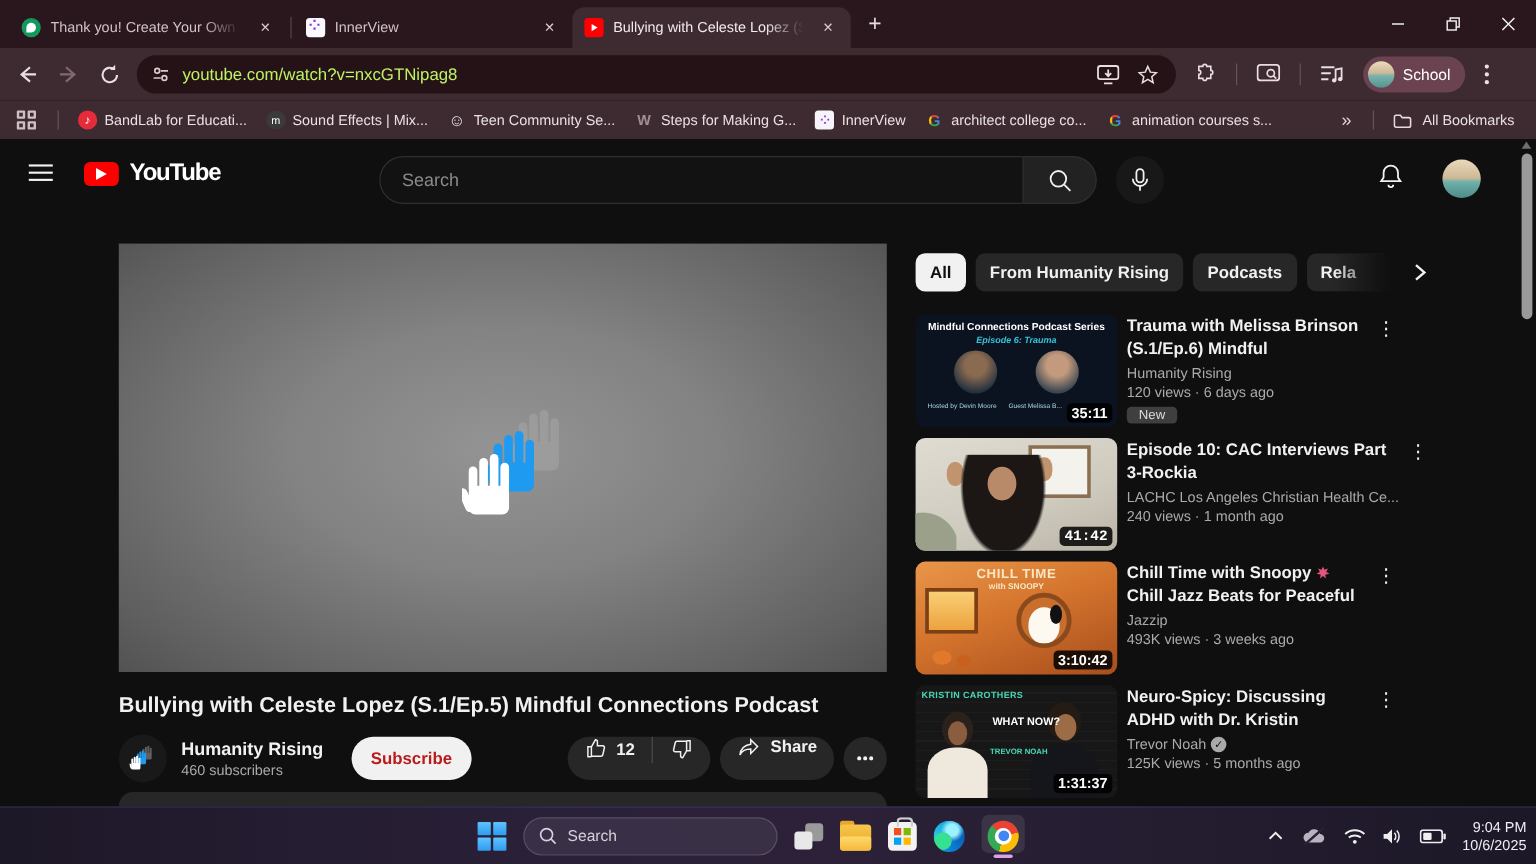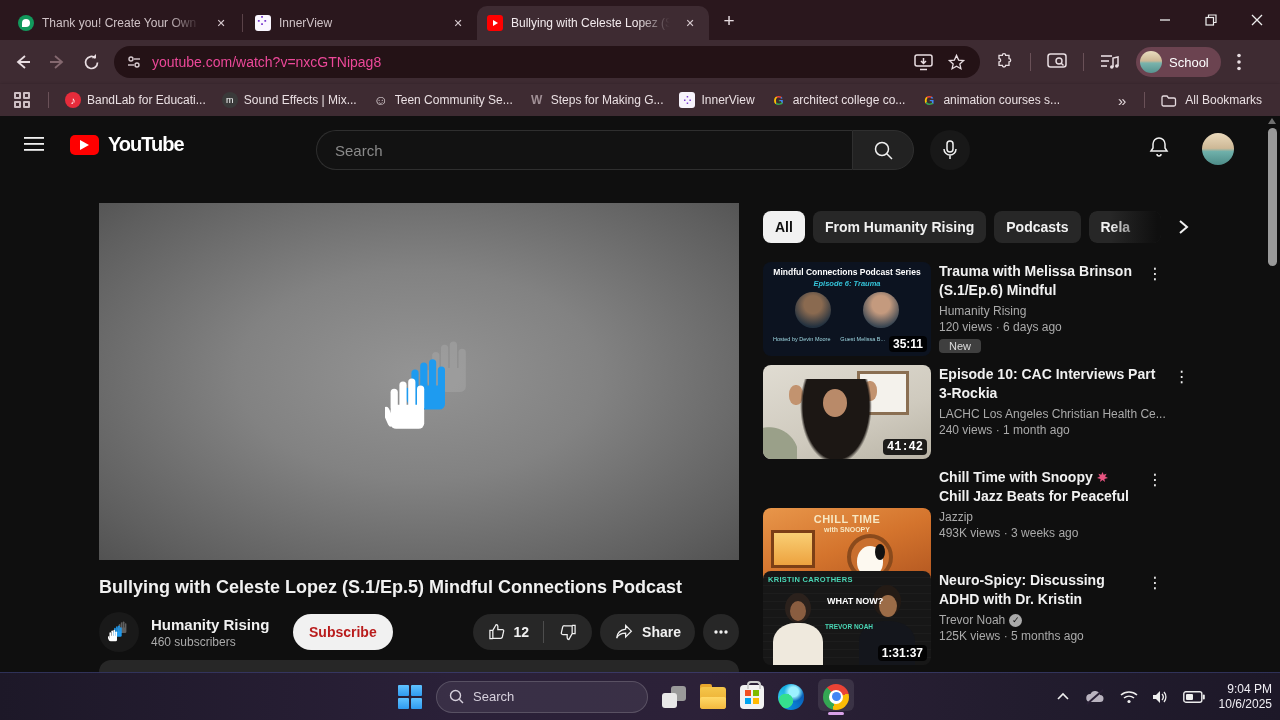--- a/index.html
+++ b/index.html
@@ -23,21 +23,21 @@
   .fav-youtube::after { content:""; width:0; height:0; border-left:5px solid #fff; border-top:3.5px solid transparent; border-bottom:3.5px solid transparent; }
   .newtab { width:28px; height:28px; margin:0 0 5px 6px; border-radius:6px; color:#e7dce0; font-size:19px; display:flex; align-items:center; justify-content:center; }
   .win-controls { position:absolute; right:0; top:0; height:40px; display:flex; }
   .win-btn { width:46px; height:40px; display:flex; align-items:center; justify-content:center; color:#eee; }
 
   
   .toolbar { position:absolute; top:40px; left:0; right:0; height:44px; background:#3e2b32; display:flex; align-items:center; padding:0 6px; }
   .nav-btn { width:34px; height:34px; display:flex; align-items:center; justify-content:center; border-radius:50%; }
   .urlbar { display:flex; align-items:center; height:32px; width:866px; margin-left:6px; background:#241216; border-radius:16px; padding:0 10px 0 12px; }
   .urlbar .site-icon { margin-right:10px; }
-  .url-text { flex:1; color:#ec4899; font-size:14px; }
+  .url-text { flex:1; color:#bef264; font-size:14px; }
   .url-actions { display:flex; align-items:center; gap:14px; padding-right:4px; }
   .tb-right { display:flex; align-items:center; margin-left:14px; gap:16px; }
   .tb-sep { width:1px; height:18px; background:#6a5158; }
   .profile-pill { display:flex; align-items:center; gap:7px; height:30px; padding:0 12px 0 4px; background:#6b4350; border-radius:15px; color:#fff; font-size:13px; }
   .mini-avatar { width:22px; height:22px; border-radius:50%; background:linear-gradient(180deg,#e9ddc0 0%,#cdb896 45%,#79b3ac 55%,#57938f 100%); }
 
   
   .bookmarks { position:absolute; top:84px; left:0; right:0; height:32px; background:#3e2b32; display:flex; align-items:center; padding:0 10px; box-shadow:0 1px 3px rgba(0,0,0,.45); }
   .bm-apps { width:16px; height:16px; display:grid; grid-template-columns:7px 7px; grid-gap:2px; margin:0 10px 0 4px; }
   .bm-apps i { width:7px; height:7px; border:2px solid #cdbfc4; border-radius:1px; }
@@ -81,21 +81,21 @@
 
   
   .v-title { position:absolute; left:99px; top:461px; width:640px; color:#f1f1f1; font-size:18px; font-weight:bold; }
   .ch-row { position:absolute; left:99px; top:492px; width:640px; height:48px; display:flex; align-items:center; }
   .ch-avatar { width:40px; height:40px; border-radius:50%; background:#191919; display:flex; align-items:center; justify-content:center; }
   .ch-meta { margin-left:12px; width:130px; }
   .ch-name { color:#f1f1f1; font-size:15px; font-weight:bold; }
   .ch-subs { color:#aaa; font-size:12px; margin-top:2px; }
   .subscribe-btn { margin-left:12px; height:36px; padding:0 16px; background:#f1f1f1; color:#b91c1c; border:none; border-radius:18px; font-size:14px; font-weight:bold; font-family:inherit; }
   .act-group { position:absolute; right:0; top:6px; display:flex; align-items:center; gap:8px; }
-  .pill { height:36px; background:#272727; border-radius:18px; display:flex; align-items:center; color:#f1f1f1; font-size:14px; font-weight:bold; }
+  .pill { height:36px; background:#272727; border-radius:18px; display:flex; align-items:flex-start; color:#f1f1f1; font-size:14px; font-weight:bold; }
   .like-seg { display:flex; align-items:center; gap:7px; padding:0 14px; }
   .pill-div { width:1px; height:22px; background:#4d4d4d; }
   .dislike-seg { padding:0 14px; display:flex; align-items:center; }
   .share-pill { padding:0 14px; gap:8px; }
   .more-btn { width:36px; height:36px; border-radius:50%; background:#272727; color:#f1f1f1; display:flex; align-items:center; justify-content:center; font-weight:bold; letter-spacing:1px; }
   .desc-box { position:absolute; left:99px; top:544px; width:640px; height:24px; background:#272727; border-radius:12px; }
 
   
   .chips { position:absolute; left:763px; top:95px; display:flex; gap:8px; align-items:center; }
   .chip { height:32px; padding:0 12px; border-radius:8px; background:#272727; color:#f1f1f1; font-size:14px; font-weight:bold; display:flex; align-items:center; white-space:nowrap; }
@@ -124,21 +124,21 @@
   .th1 .f2 { right:32px; background:radial-gradient(circle at 50% 35%,#c49a7e 0 30%,#3a4652 75%); }
   .th1 .t1c { position:absolute; bottom:14px; left:10px; color:#9fd8e2; font-size:5.5px; }
   .th1 .t1d { position:absolute; bottom:14px; right:46px; color:#9fd8e2; font-size:5.5px; }
   .th2 { background:linear-gradient(160deg,#e0dcd2 0%,#cfcabe 60%,#b9b4a6 100%);font-family:Liberation Mono, monospace; }
   .th2 .frame { position:absolute; right:22px; top:6px; width:52px; height:44px; background:#f4f2ec; border:3px solid #8a6f52; }
   .th2 .plant { position:absolute; left:-6px; bottom:-8px; width:40px; height:50px; background:radial-gradient(circle at 30% 80%,#9aa089 0 60%,transparent 62%); }
   .th2 .hair { position:absolute; left:34px; top:14px; width:78px; height:90px; background:radial-gradient(ellipse at 50% 30%,#1c1714 0 60%,transparent 65%); }
   .th2 .faceskin { position:absolute; left:60px; top:24px; width:24px; height:28px; border-radius:50%; background:#b98a69; }
   .th2 .handl { position:absolute; left:26px; top:20px; width:14px; height:20px; border-radius:45%; background:#c2936f; }
   .th2 .handr { position:absolute; left:100px; top:16px; width:14px; height:20px; border-radius:45%; background:#c2936f; }
-  .th3 { background:linear-gradient(160deg,#e8964a 0%,#d4742d 45%,#a84e1d 100%);margin-top:40px; }
+  .th3 { background:linear-gradient(160deg,#e8964a 0%,#d4742d 45%,#a84e1d 100%); }
   .th3 .win { position:absolute; left:8px; top:22px; width:44px; height:38px; background:linear-gradient(180deg,#f9cf74,#eda23f); border:3px solid #7c3f16; }
   .th3 .t3a { position:absolute; top:5px; left:0; width:100%; text-align:center; color:#f7e7c2; font-size:11px; font-weight:bold; letter-spacing:.5px; }
   .th3 .t3b { position:absolute; top:18px; left:0; width:100%; text-align:center; color:#f7e7c2; font-size:7px; font-weight:bold; }
   .th3 .chair { position:absolute; right:38px; top:26px; width:46px; height:46px; border-radius:50%; border:4px solid #8a4a1c; background:#c96f2e; }
   .th3 .snoopy { position:absolute; right:48px; top:38px; width:26px; height:30px; border-radius:50% 50% 45% 45%; background:#fdf9f0; }
   .th3 .ear { position:absolute; right:46px; top:36px; width:10px; height:16px; border-radius:50%; background:#111; }
   .th3 .pump1 { position:absolute; left:14px; bottom:8px; width:16px; height:12px; border-radius:50%; background:#e07a2a; }
   .th3 .pump2 { position:absolute; left:34px; bottom:6px; width:12px; height:10px; border-radius:50%; background:#c8601e; }
   .th4 { background:repeating-linear-gradient(0deg,#171717 0 7px,#1d1d1d 7px 8px); }
   .th4 .t4a { position:absolute; top:4px; left:5px; color:#49d6b5; font-size:7.5px; font-weight:bold; letter-spacing:.3px; }

